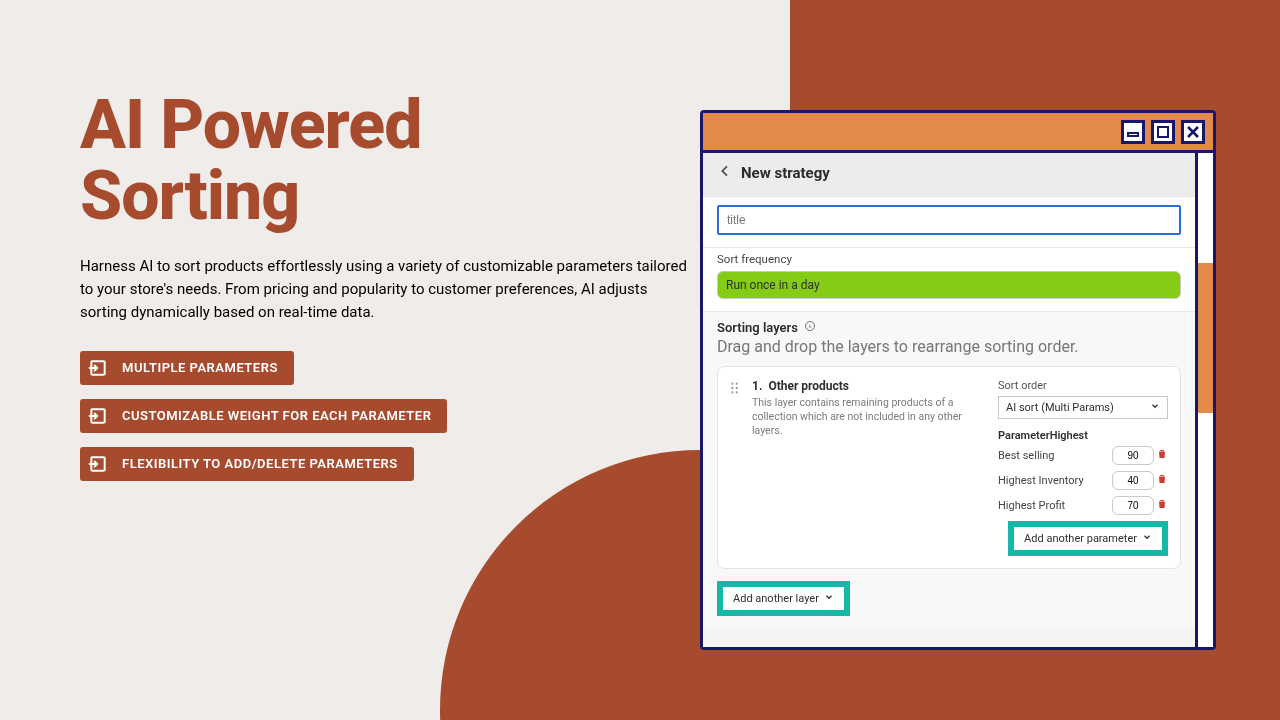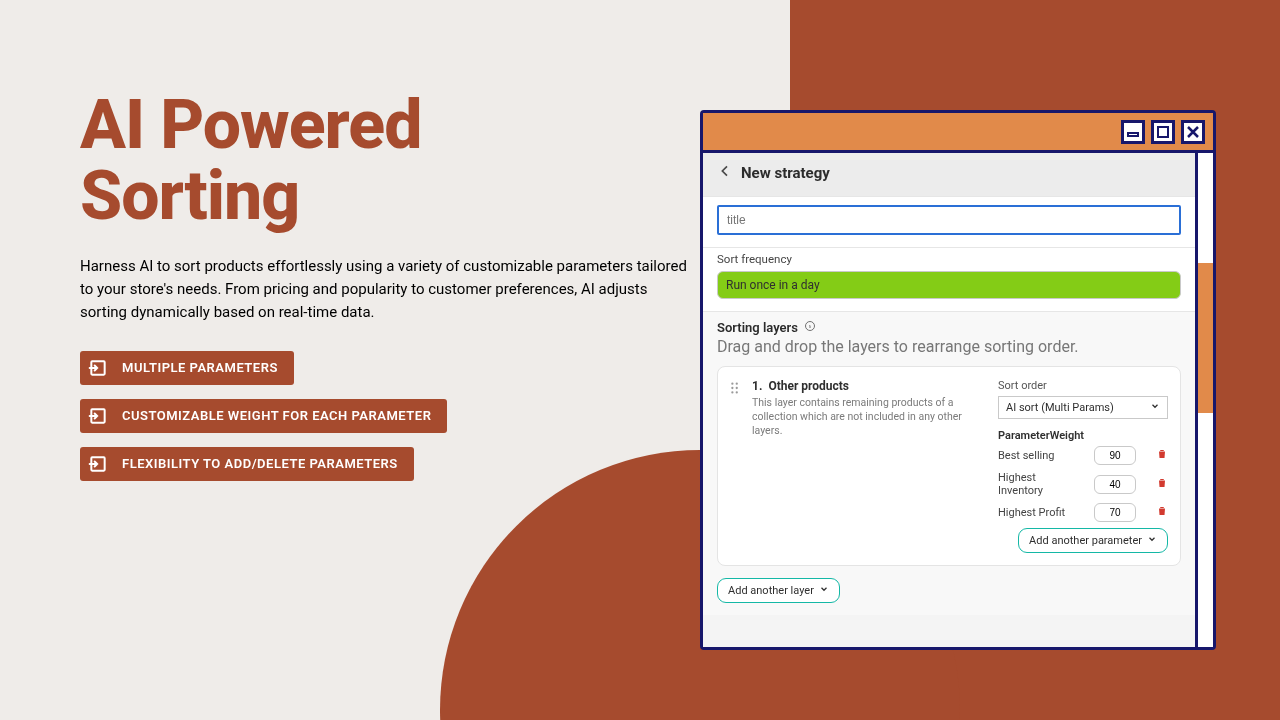--- a/index.html
+++ b/index.html
@@ -186,26 +186,26 @@
   .layer-desc { font-size: 10.5px; color: #7b7b7b; margin-top: 3px; line-height:1.35; }
   .layer-right { width: 170px; font-size:11px; }
   .small-label { color:#555; margin-bottom:4px; }
   .mini-select {
     border: 1px solid #c9c9c9; border-radius: 0;
     padding: 4px 7px; font-size: 11px; background:#fff;
     display:flex; justify-content:space-between; align-items:center;
     cursor:pointer;
   }
   .pw-head { display:flex; justify-content:flex-start; font-weight:600; font-size:11px; margin-top:10px; margin-bottom:4px; }
-  .pw-row { display:flex; align-items:center; justify-content:space-between; margin-bottom:6px; gap:20px; }
+  .pw-row { display:flex; align-items:center; justify-content:space-between; margin-bottom:6px; gap:2px; }
   .pw-row .pname { flex:1; color:#444; }
   .weight-input { width:42px; border:1px solid #c9c9c9; border-radius:6px; padding:3px 0; text-align:center; font-size:10px; }
   .trash { color:#d23a2f; cursor:pointer; }
   .add-btn {
-    border:1px solid #14b8a6; border-radius:9px;
+    border:6px solid #14b8a6; border-radius:0;
     padding:5px 10px; font-size:11px; background:#fff;
     display:inline-flex; align-items:center; gap:5px; cursor:pointer;
   }
   .add-btn-row { margin-top:6px; display:flex; justify-content:flex-end; }
   .layer-footer { display:flex; justify-content:flex-start; margin-top:12px; }
   .info-icon { color:#717171; }
 </style>
 </head>
 <body>
 
@@ -320,21 +320,21 @@
           <div class="layer-right">
             <div class="small-label">Sort order</div>
             <div class="mini-select">
               <span>AI sort (Multi Params)</span>
               <span><svg width="10" height="10" viewBox="0 0 24 24" fill="none" stroke="currentColor" stroke-width="3">
                     <path d="M6 9l6 6 6-6"></path>
                   </svg></span>
             </div>
             <div class="pw-head">
               <span>Parameter</span>
-              <span style="margin-right:18px;">Weight</span>
+              <span style="margin-right:18px;">Highest</span>
             </div>
 
             <div class="pw-row">
               <span class="pname">Best selling</span>
               <input class="weight-input" value="90" style="">
               <span class="trash"><svg width="12" height="12" viewBox="0 0 24 24" fill="currentColor">
                     <path d="M6 7h12l-1 13H7L6 7zm3-3h6l1 2H8l1-2z"></path>
                   </svg></span>
             </div>
             <div class="pw-row">

